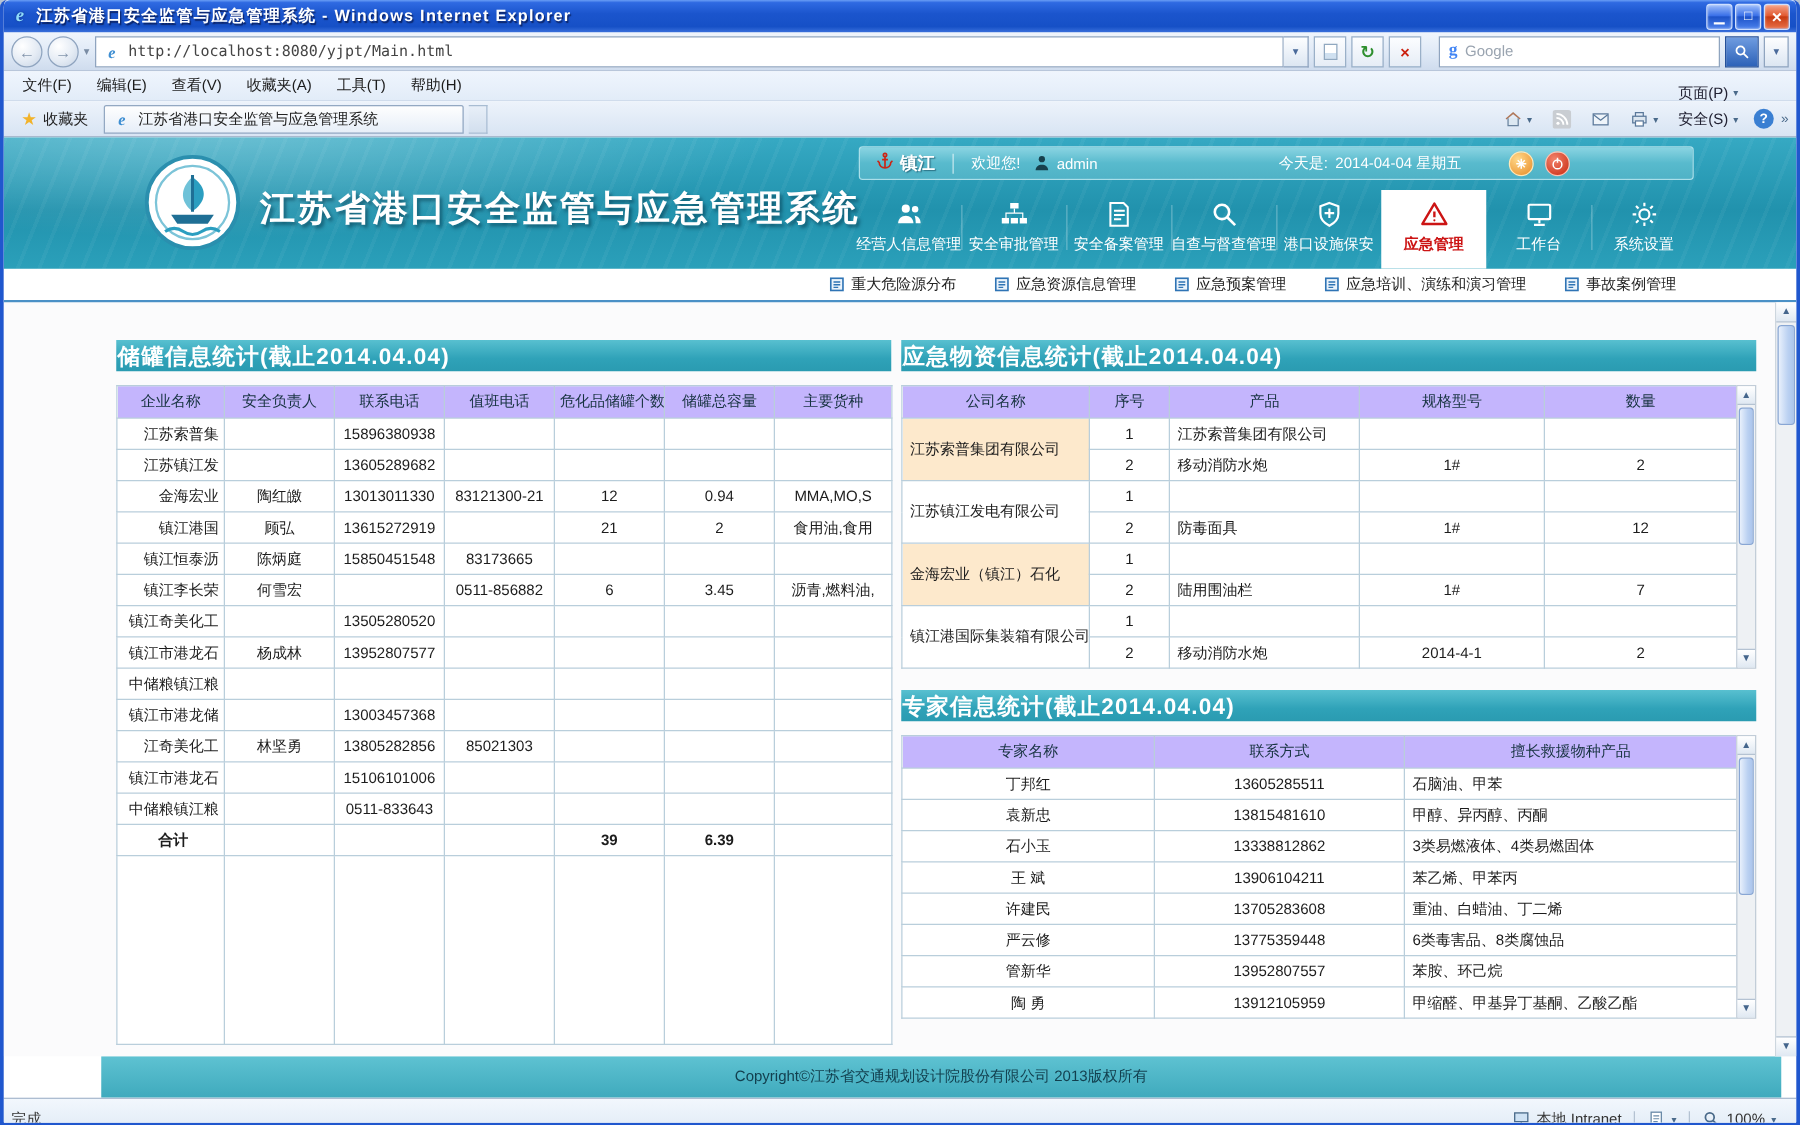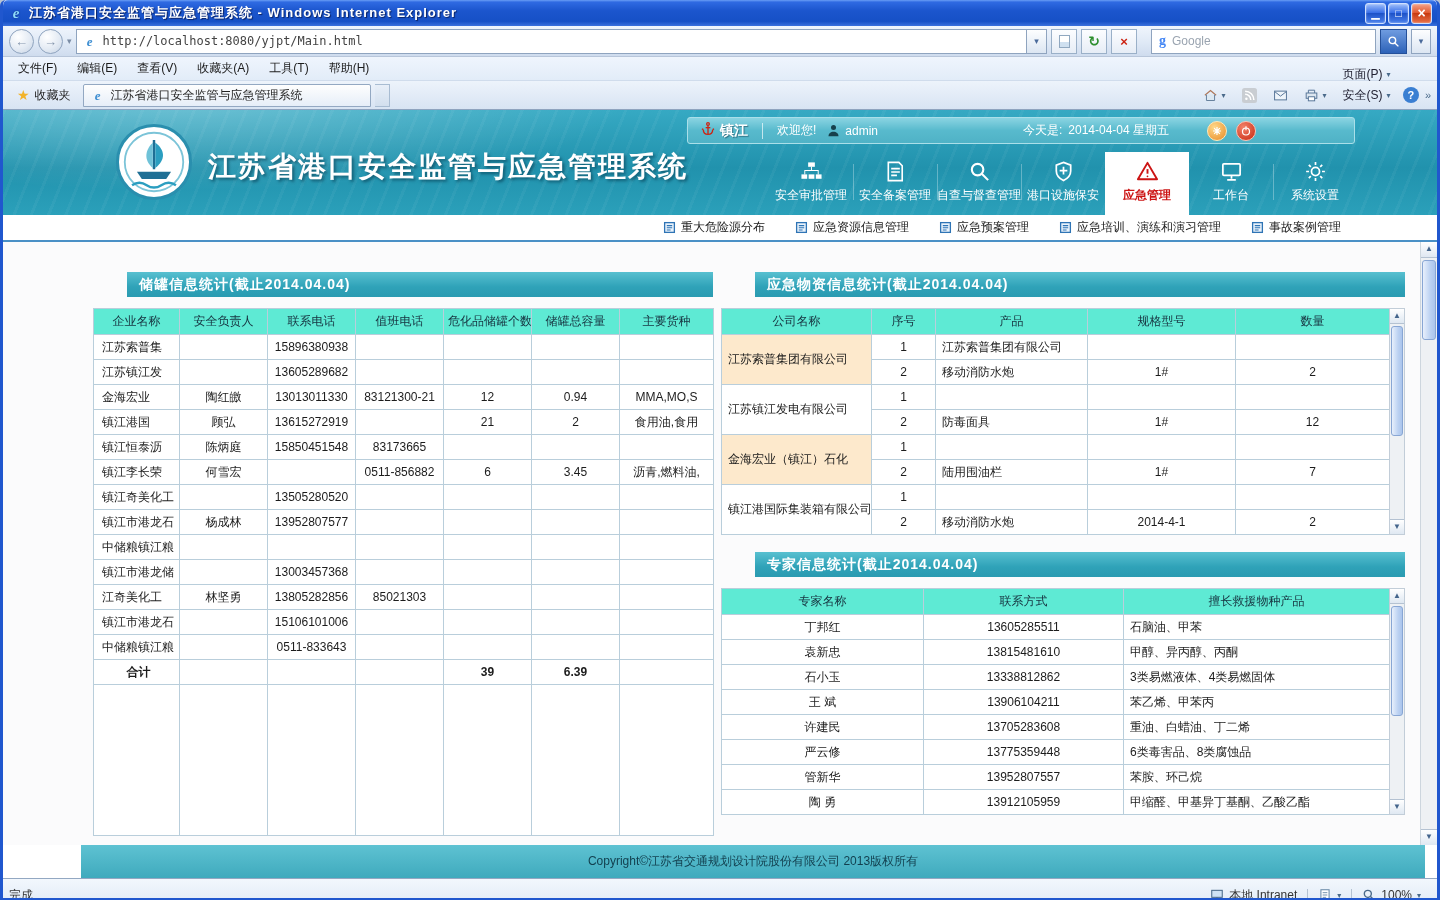--- a/index.html
+++ b/index.html
@@ -113,30 +113,30 @@
   .nav-item.active { background:#fff; color:#cc1414; }
   .nav-item.active .nv-label { font-weight:bold; }
   .submenu { height:27px; background:#fff; border-bottom:2px solid #4a90c6; display:flex; align-items:center;
     justify-content:flex-end; gap:30px; padding-right:96px; font-size:12px; color:#222; }
   .sub-item { display:flex; align-items:center; gap:5px; cursor:pointer; white-space:nowrap; }
   .sub-ico, .sub-ico svg { width:13px; height:13px; display:block; }
 
   
   .content { position:relative; height:603px; background:#fbfbfc; }
   .pnl-hdr { height:25px; background:linear-gradient(180deg,#58c0d0 0%,#2fa2b8 60%,#2a9bb1 100%);
-    color:#fff; font-size:14px; font-weight:bold; display:flex; align-items:center; padding-left:12px;
-    letter-spacing:1px;margin-left:34px; }
+    color:#fff; font-size:18px; font-weight:bold; display:flex; align-items:center; padding-left:1px;
+    letter-spacing:1px; }
   .leftpanel { position:absolute; left:90px; top:30px; width:620px; }
   .rightcol { position:absolute; left:718px; top:30px; width:684px; }
   .grid { border-collapse:collapse; table-layout:fixed; background:#fff; }
   .grid th, .grid td { border:1px solid #b9cedb; font-size:12px; color:#1c1c1c; padding:0 4px; text-align:center;
     white-space:nowrap; overflow:hidden; height:25px; }
-  .grid thead th { background:#5eead4; height:26px; font-weight:normal; color:#16323f; }
+  .grid thead th { background:#c4b5fd; height:26px; font-weight:normal; color:#16323f; }
   .tank { width:620px; height:528px; margin-top:11px; }
-  .tank td.c0 { text-align:left; padding-left:8px; }
+  .tank td.c0 { text-align:right; padding-left:8px; }
   .tank tr.total td { font-weight:bold; }
   .tank tr.total td.c0 { text-align:center; }
   .tank tr.filler td { height:151px; }
   .twrap { position:relative; width:684px; margin-top:11px; }
   .sup, .exp { width:668px; }
   td.prod { text-align:left; padding-left:6px; }
   td.comp { text-align:left; padding-left:6px; background:#fff; }
   td.comp.hl { background:#fde9cc; }
   td.expspec { text-align:left; padding-left:6px; }
   .mt { margin-top:17px; }
@@ -321,20 +321,29 @@
                 <circle cx="12" cy="13" r="7"></circle>
                 <path d="M12 2.5v8"></path>
               </svg>
           </span>
         </span>
       </div>
 
       <div class="navmenu" id="nav-menu">
           <div class="nav-item">
             <span class="nv-ico"><svg viewBox="0 0 24 24" fill="currentColor">
+                <circle cx="9" cy="7.2" r="3.4"></circle>
+                <path d="M2.6 19.5c0-4 2.9-6.4 6.4-6.4s6.4 2.4 6.4 6.4z"></path>
+                <circle cx="16.8" cy="7.8" r="2.7"></circle>
+                <path d="M16.4 13.2c2.9 .3 5 2.4 5 6.3h-4.1c0-2.5-.3-4.6-.9-6.3z"></path>
+              </svg></span>
+            <span class="nv-label">经营人信息管理</span>
+          </div>
+          <div class="nav-item">
+            <span class="nv-ico"><svg viewBox="0 0 24 24" fill="currentColor">
                 <rect x="8.5" y="2.5" width="7" height="4.6"></rect>
                 <rect x="1.5" y="15" width="6" height="4.6"></rect>
                 <rect x="9" y="15" width="6" height="4.6"></rect>
                 <rect x="16.5" y="15" width="6" height="4.6"></rect>
                 <path d="M11.5 7.1h1v3.4h7v4.5h-1v-3.5h-13v3.5h-1v-4.5h7z"></path>
               </svg></span>
             <span class="nv-label">安全审批管理</span>
           </div>
           <div class="nav-item">
             <span class="nv-ico"><svg viewBox="0 0 24 24" fill="none" stroke="currentColor" stroke-width="1.7">

